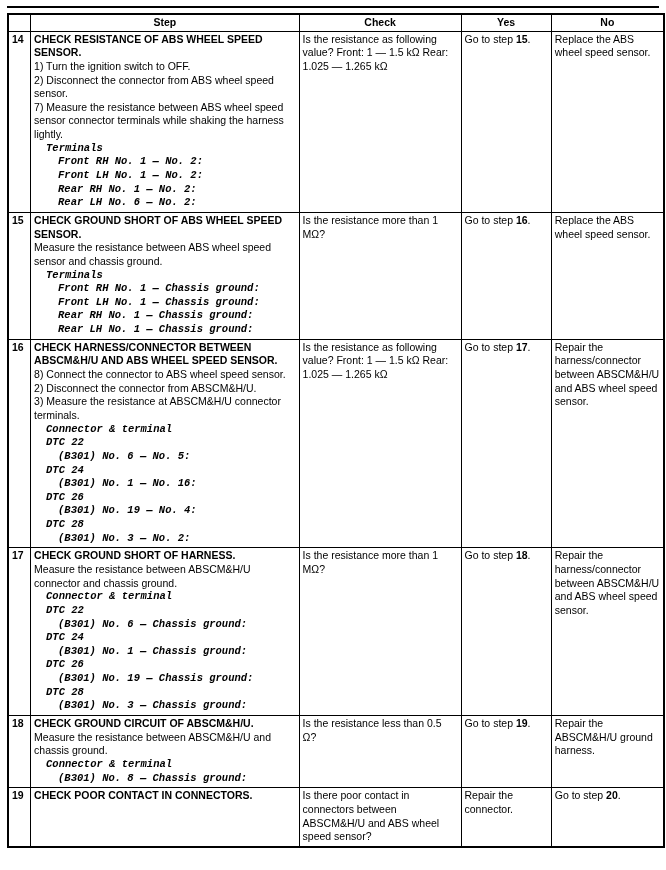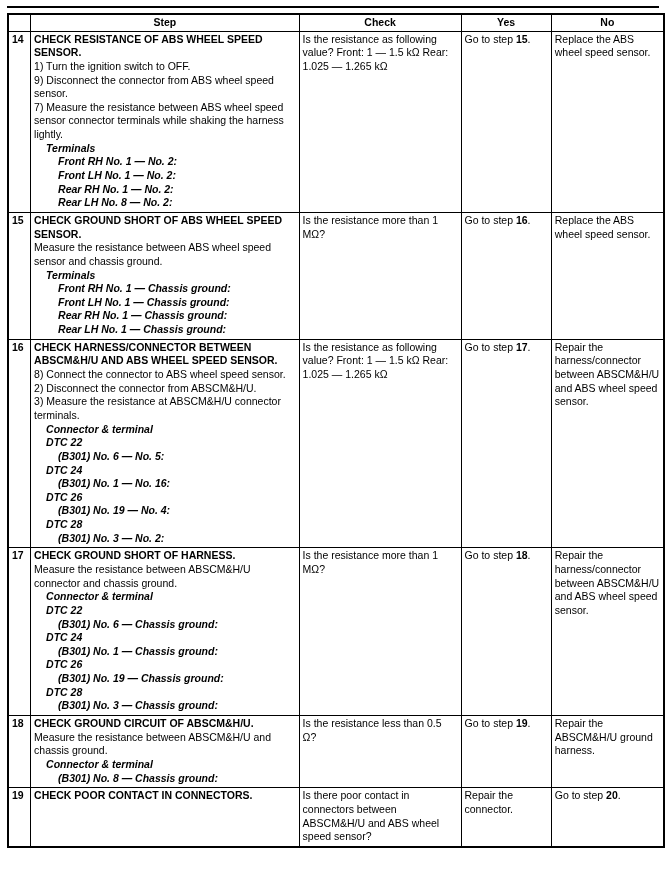--- a/index.html
+++ b/index.html
@@ -49,20 +49,21 @@
   }
   .step-title {
     font-weight: bold;
   }
   .step-title.center {
     text-align: left;
   }
   .line.bi {
     font-weight: bold;
     font-style: italic;
+    font-family: Liberation Mono, monospace;
   }
   .ind1 { padding-left: 12px; }
   .ind2 { padding-left: 24px; }
 </style>
 </head>
 <body>
 
 <div class="page">
   <div class="top-rule"></div>
   <table class="proc">
@@ -81,27 +82,27 @@
         <th>Yes</th>
         <th>No</th>
       </tr>
     </thead>
     <tbody>
         <tr>
           <td class="num">14</td>
           <td>
             <div class="step-title">CHECK RESISTANCE OF ABS WHEEL SPEED SENSOR.</div>
             <div class="line">1)  Turn the ignition switch to OFF.</div>
-            <div class="line">9)  Disconnect the connector from ABS wheel speed sensor.</div>
+            <div class="line">2)  Disconnect the connector from ABS wheel speed sensor.</div>
             <div class="line">7)  Measure the resistance between ABS wheel speed sensor connector terminals while shaking the harness lightly.</div>
             <div class="line bi ind1">Terminals</div>
             <div class="line bi ind2">Front RH No. 1 — No. 2:</div>
             <div class="line bi ind2">Front LH No. 1 — No. 2:</div>
             <div class="line bi ind2">Rear RH No. 1 — No. 2:</div>
-            <div class="line bi ind2">Rear LH No. 8 — No. 2:</div>
+            <div class="line bi ind2">Rear LH No. 6 — No. 2:</div>
           </td>
           <td>Is the resistance as following value? Front: 1 — 1.5 kΩ Rear: 1.025 — 1.265 kΩ</td>
           <td><span>Go to step </span><span style="font-weight: bold;">15</span><span>.</span></td>
           <td><span>Replace the ABS wheel speed sensor.</span></td>
         </tr>
         <tr>
           <td class="num">15</td>
           <td>
             <div class="step-title">CHECK GROUND SHORT OF ABS WHEEL SPEED SENSOR.</div>
             <div class="line">Measure the resistance between ABS wheel speed sensor and chassis ground.</div>

